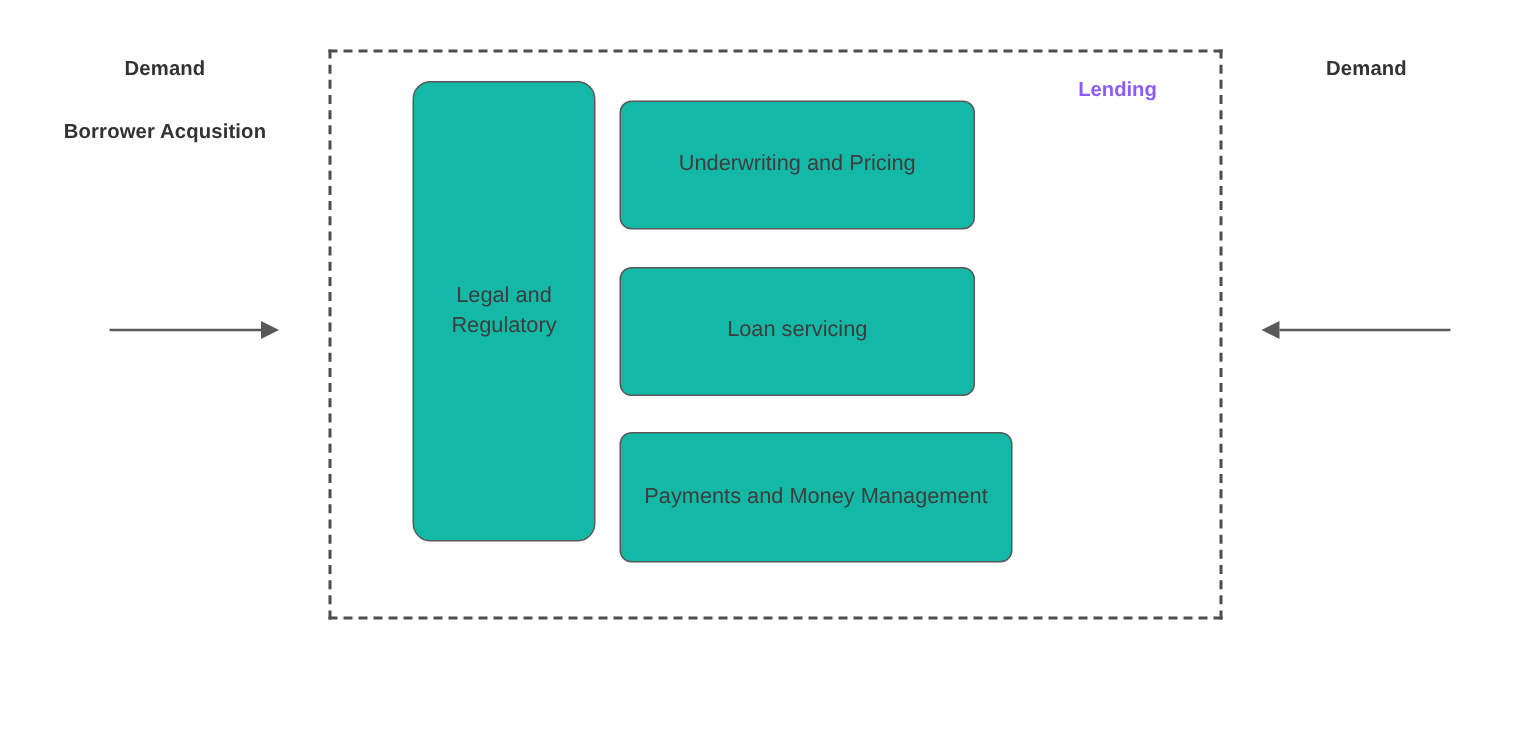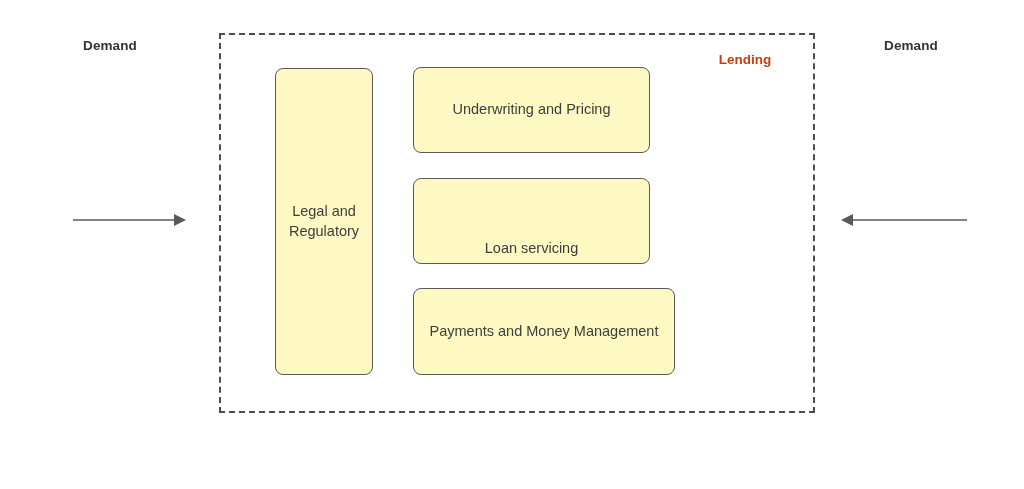--- a/index.html
+++ b/index.html
@@ -52,63 +52,64 @@
     background: transparent;
   }
   #lending-label {
     position: absolute;
     left: 690px;
     top: 53px;
     width: 110px;
     text-align: center;
     font-weight: bold;
     font-size: 13.5px;
-    color: #c2410c;
+    color: #8b5cf6;
     line-height: 1;
     white-space: nowrap;
   }
 
   
   .proc-box {
     position: absolute;
     box-sizing: border-box;
     border: 1.8px solid #595959;
     border-radius: 8px;
-    background: #fef9c3;
+    background: #14b8a6;
     display: flex;
     align-items: center;
     justify-content: center;
     text-align: center;
     font-size: 14.5px;
     color: #3d3d3d;
     line-height: 1.35;
     padding: 4px 10px;
   }
 
-  #box-legal        { left: 275px; top: 68px;  width: 98px;  height: 307px; }
+  #box-legal        { left: 275px; top: 54px;  width: 122px;  height: 307px; border-radius: 12px; }
   #box-underwriting { left: 413px; top: 67px;  width: 237px; height: 86px;  }
-  #box-servicing    { left: 413px; top: 178px; width: 237px; height: 86px; align-items: flex-end;  }
+  #box-servicing    { left: 413px; top: 178px; width: 237px; height: 86px;  }
   #box-payments     { left: 413px; top: 288px; width: 262px; height: 87px;  }
 
   .box-label { display: block; }
 
   
   .arrow-svg {
     position: absolute;
     overflow: visible;
   }
   #arrow-left-svg  { left: 70px;  top: 205px; width: 120px; height: 30px; }
   #arrow-right-svg { left: 835px; top: 205px; width: 135px; height: 30px; }
 </style>
 </head>
 <body>
 
 <div id="canvas">
 
   <div id="demand-label" class="side-label">Demand</div>
+  <div id="borrower-label" class="side-label">Borrower Acqusition</div>
 
   <div id="supply-label" class="side-label">Demand</div>
 
   <div id="lending-container"></div>
   <div id="lending-label">Lending</div>
 
   <div id="box-legal" class="proc-box">
     <span class="box-label">Legal and Regulatory</span>
   </div>
 

